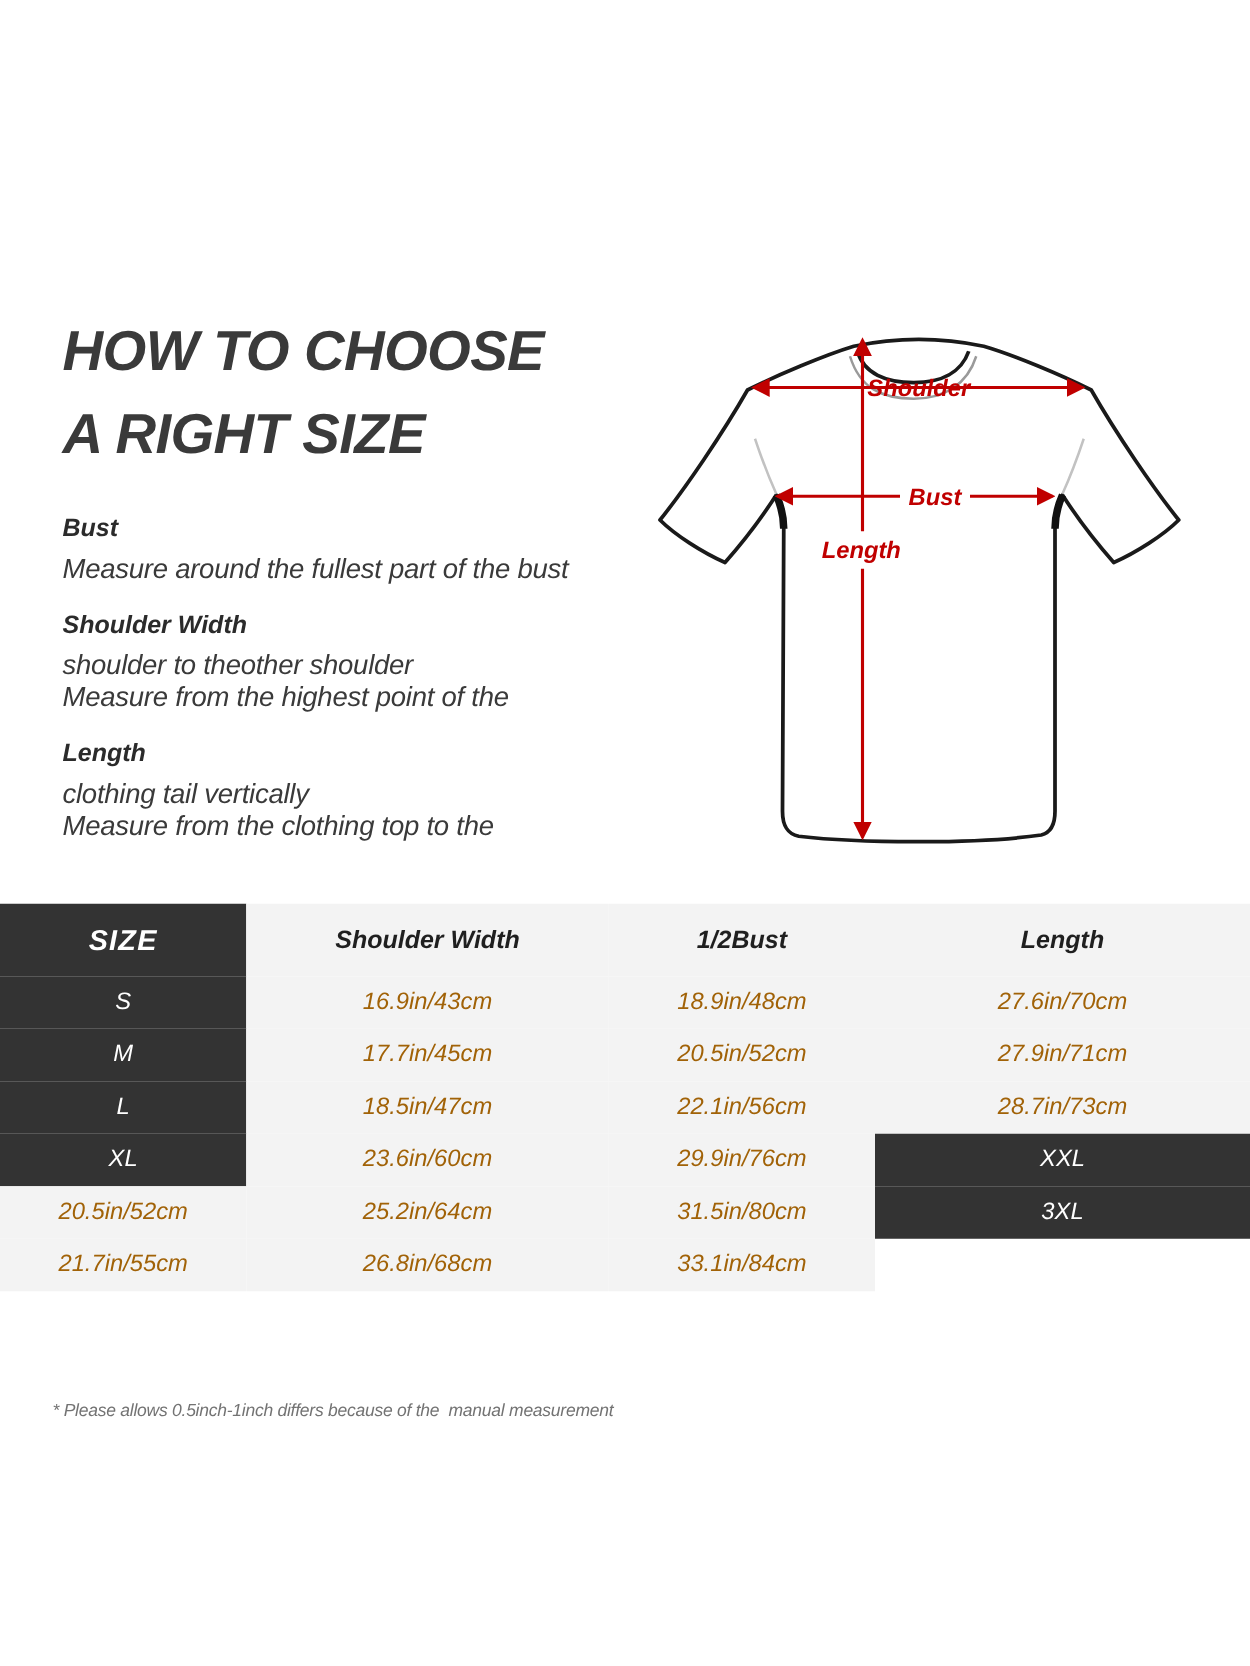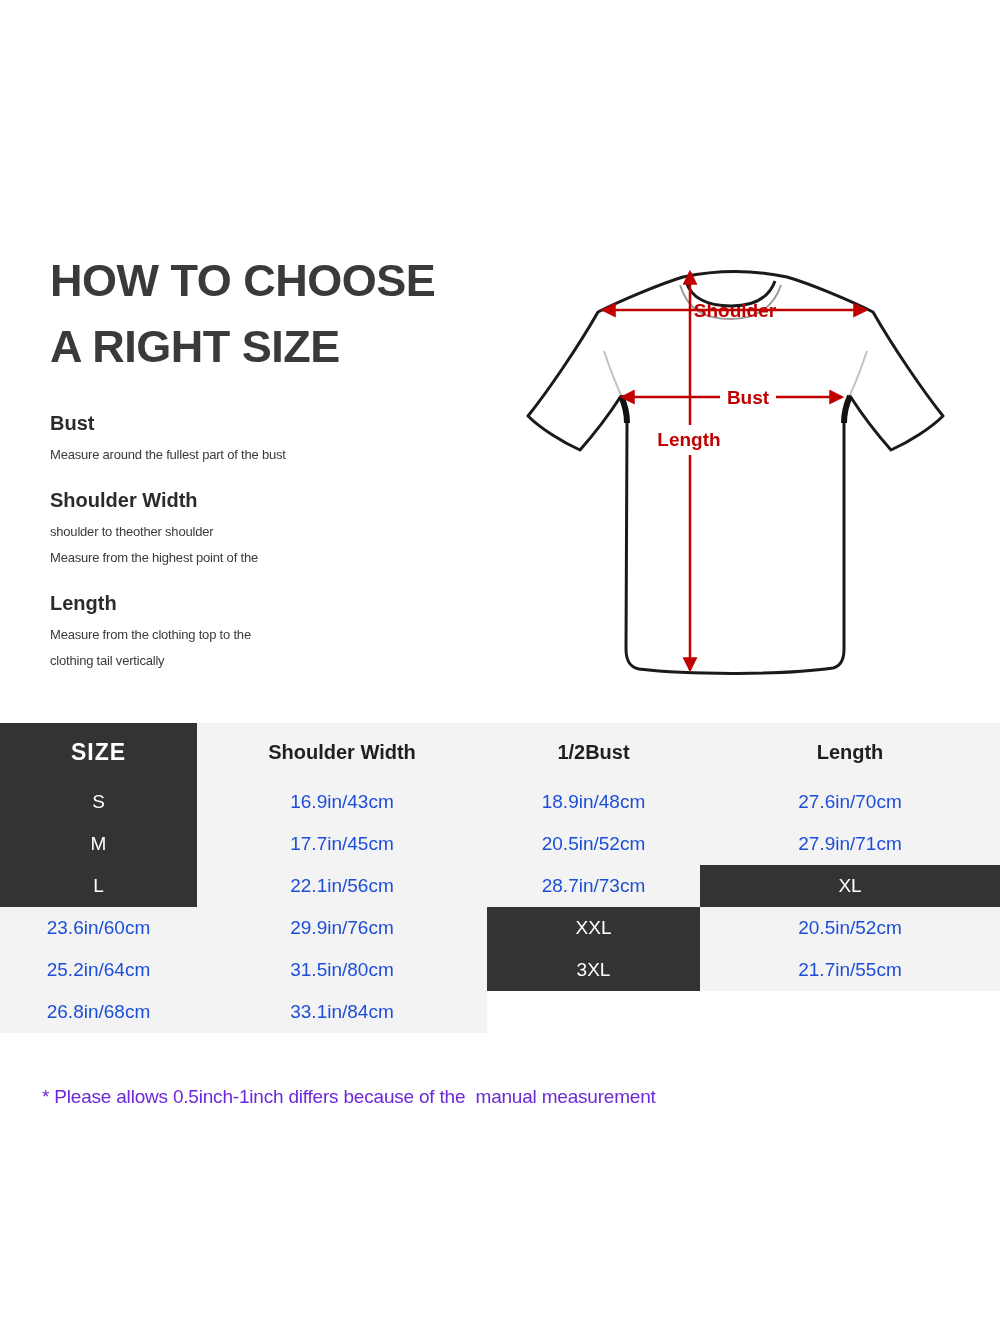--- a/index.html
+++ b/index.html
@@ -1,56 +1,56 @@
 <!DOCTYPE html>
 <html><head>
 <meta charset="utf-8">
 <style>
   * { margin:0; padding:0; box-sizing:border-box; }
   html,body { background:#fff; }
   body { font-family:"Liberation Sans", sans-serif; }
   .canvas {
     position:relative; width:1000px; height:1333px; background:#ffffff;
-    overflow:hidden; margin:0 auto;
+    overflow:hidden; margin:0 auto;font-style:italic;
   }
 
   
   .heading {
     position:absolute; left:50px; top:248px;
     font-size:45px; font-weight:700; color:#3a3a3a;
     line-height:66px; letter-spacing:-0.5px;
   }
 
   
   .guide { position:absolute; left:50px; top:412px; width:430px; }
   .g-section { margin-bottom:21px; }
   .g-title { font-size:20px; font-weight:700; color:#2b2b2b; margin-bottom:7px; }
-  .g-line  { font-size:13px; color:#3a3a3a; line-height:26px; letter-spacing:-0.2px; }
+  .g-line  { font-size:22px; color:#3a3a3a; line-height:26px; letter-spacing:-0.2px; }
 
   
   .diagram { position:absolute; left:500px; top:255px; }
   .dg-label { font-family:"Liberation Sans", sans-serif; font-size:19px; font-weight:700; fill:#c00000; }
 
   
   .size-table {
     position:absolute; left:0; top:723px; width:876px;
     display:grid;
     grid-template-columns:197px 290px 213px 300px;
     grid-template-rows:58px repeat(6, 42px);
   }
   .cell { display:flex; align-items:center; justify-content:center; font-size:19px; }
   .dark  { background:#333333; color:#ffffff; }
-  .light { background:#f3f3f3; color:#1d4ed8; }
+  .light { background:#f3f3f3; color:#a16207; }
   .head  { font-weight:700; font-size:20px; color:#1f1f1f; }
   .head-dark { font-weight:700; font-size:23px; letter-spacing:1px; }
 
   
   .footnote {
-    position:absolute; left:42px; top:1086px;
-    font-size:19px; color:#6d28d9; white-space:pre-wrap; letter-spacing:-0.2px;
+    position:absolute; left:42px; top:1120px;
+    font-size:14px; color:#737373; white-space:pre-wrap; letter-spacing:-0.2px;
   }
 </style>
 </head>
 <body>
 
 <div class="canvas">
 
   <div class="heading">
     <div>HOW TO CHOOSE</div>
     <div>A RIGHT SIZE</div>
@@ -62,22 +62,22 @@
       <div class="g-line">Measure around the fullest part of the bust</div>
       <div class="g-line"></div>
     </div>
     <div class="g-section">
       <div class="g-title">Shoulder Width</div>
       <div class="g-line">shoulder to theother shoulder</div>
       <div class="g-line">Measure from the highest point of the</div>
     </div>
     <div class="g-section">
       <div class="g-title">Length</div>
+      <div class="g-line">clothing tail vertically</div>
       <div class="g-line">Measure from the clothing top to the</div>
-      <div class="g-line">clothing tail vertically</div>
     </div>
   </div>
 
   <svg class="diagram" width="460" height="440" viewBox="0 0 460 440">
     <defs>
       <marker id="ah" viewBox="0 0 10 10" refX="8.5" refY="5" markerWidth="6" markerHeight="6" orient="auto-start-reverse">
         <path d="M0 0 L10 5 L0 10 z" fill="#c00000"></path>
       </marker>
     </defs>
 
@@ -129,20 +129,21 @@
     <div class="cell light">16.9in/43cm</div>
     <div class="cell light">18.9in/48cm</div>
     <div class="cell light">27.6in/70cm</div>
 
     <div class="cell dark">M</div>
     <div class="cell light">17.7in/45cm</div>
     <div class="cell light">20.5in/52cm</div>
     <div class="cell light">27.9in/71cm</div>
 
     <div class="cell dark">L</div>
+    <div class="cell light">18.5in/47cm</div>
     <div class="cell light">22.1in/56cm</div>
     <div class="cell light">28.7in/73cm</div>
 
     <div class="cell dark">XL</div>
     <div class="cell light">23.6in/60cm</div>
     <div class="cell light">29.9in/76cm</div>
 
     <div class="cell dark">XXL</div>
     <div class="cell light">20.5in/52cm</div>
     <div class="cell light">25.2in/64cm</div>

